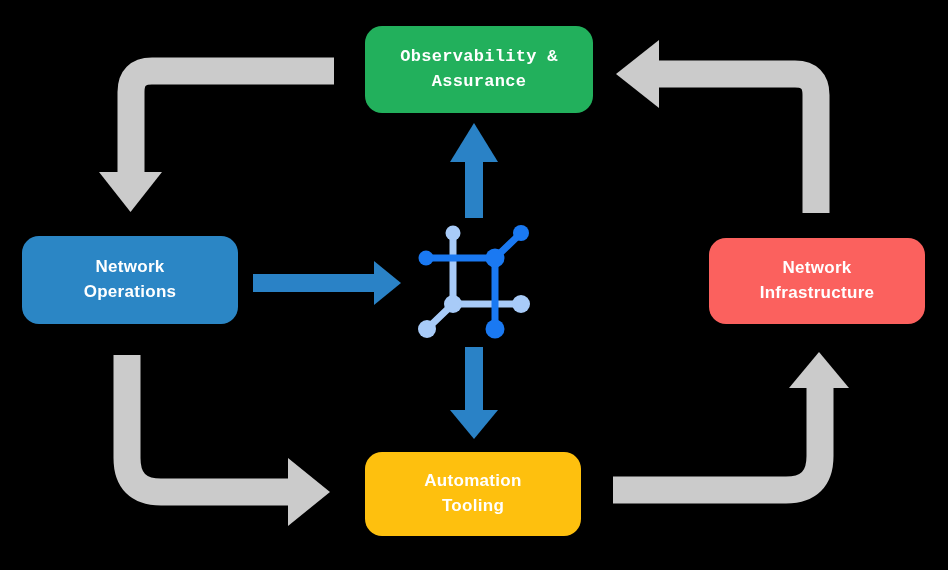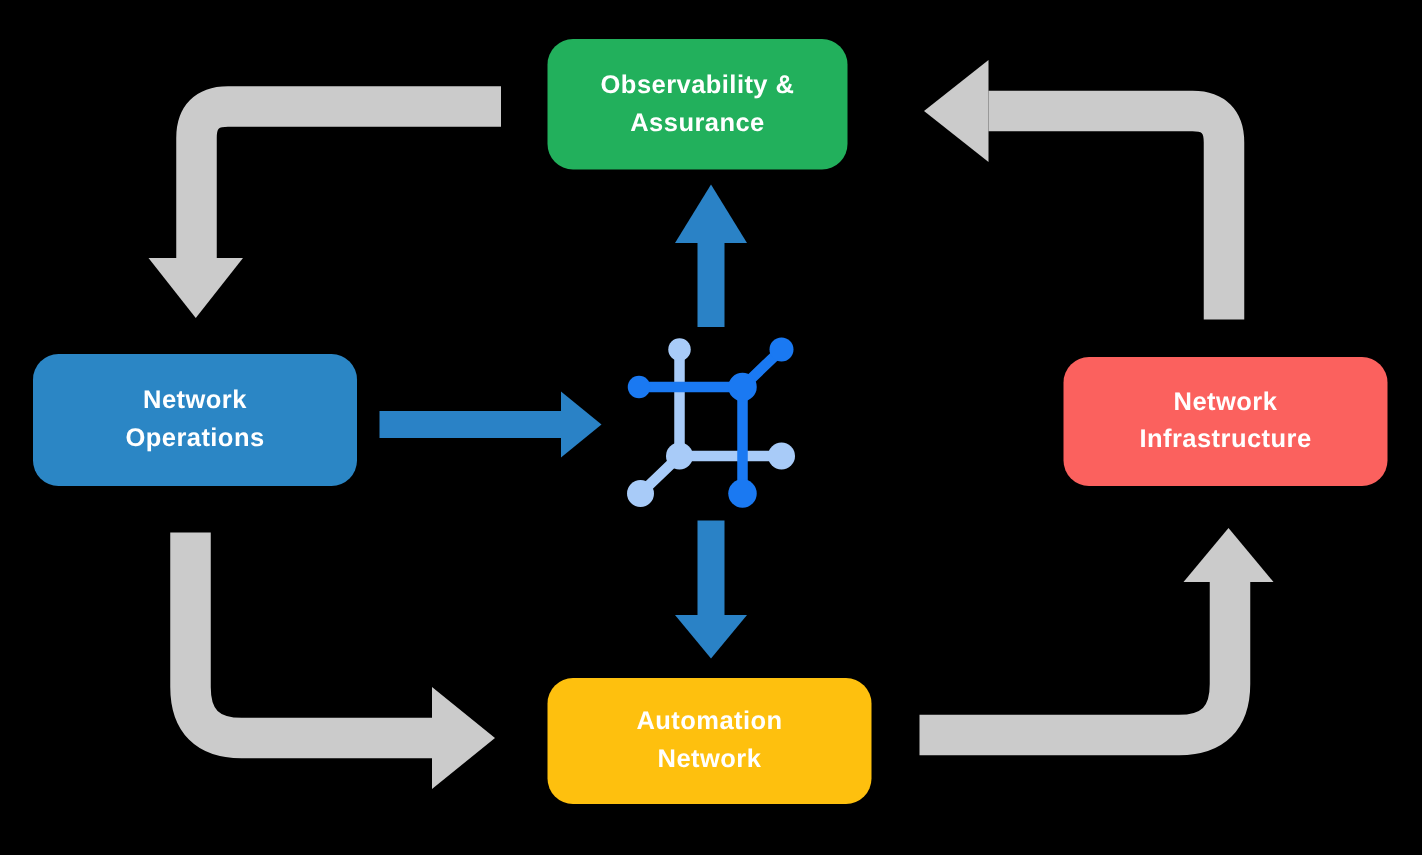--- a/index.html
+++ b/index.html
@@ -16,21 +16,21 @@
     border-radius:17px;
     display:flex;align-items:center;justify-content:center;
     text-align:center;
     color:#fff;
     font-size:17px;
     font-weight:600;
     line-height:1.45;
     letter-spacing:.3px;
   }
   .node span{white-space:pre-line;}
-  .node-green {left:365px;top:26px;  width:200px;height:87px;}
+  .node-green {left:365px;top:26px;  width:228px;height:87px;font-family:Liberation Mono, monospace;}
   .node-blue  {left:22px; top:236px; width:216px;height:88px;}
   .node-red   {left:709px;top:238px; width:216px;height:86px;}
   .node-yellow{left:365px;top:452px; width:216px;height:84px;}
 </style>
 </head>
 <body>
 
 <div class="stage">
 
   <svg class="layer" width="948" height="570" viewBox="0 0 948 570">
@@ -102,16 +102,16 @@
 Operations</span>
   </div>
 
   <div class="node node-red" style="background-color: rgb(251, 97, 94);">
     <span>Network
 Infrastructure</span>
   </div>
 
   <div class="node node-yellow" style="background-color: rgb(254, 192, 14);">
     <span>Automation
-Network</span>
+Tooling</span>
   </div>
 
 </div>
 
 </body></html>

